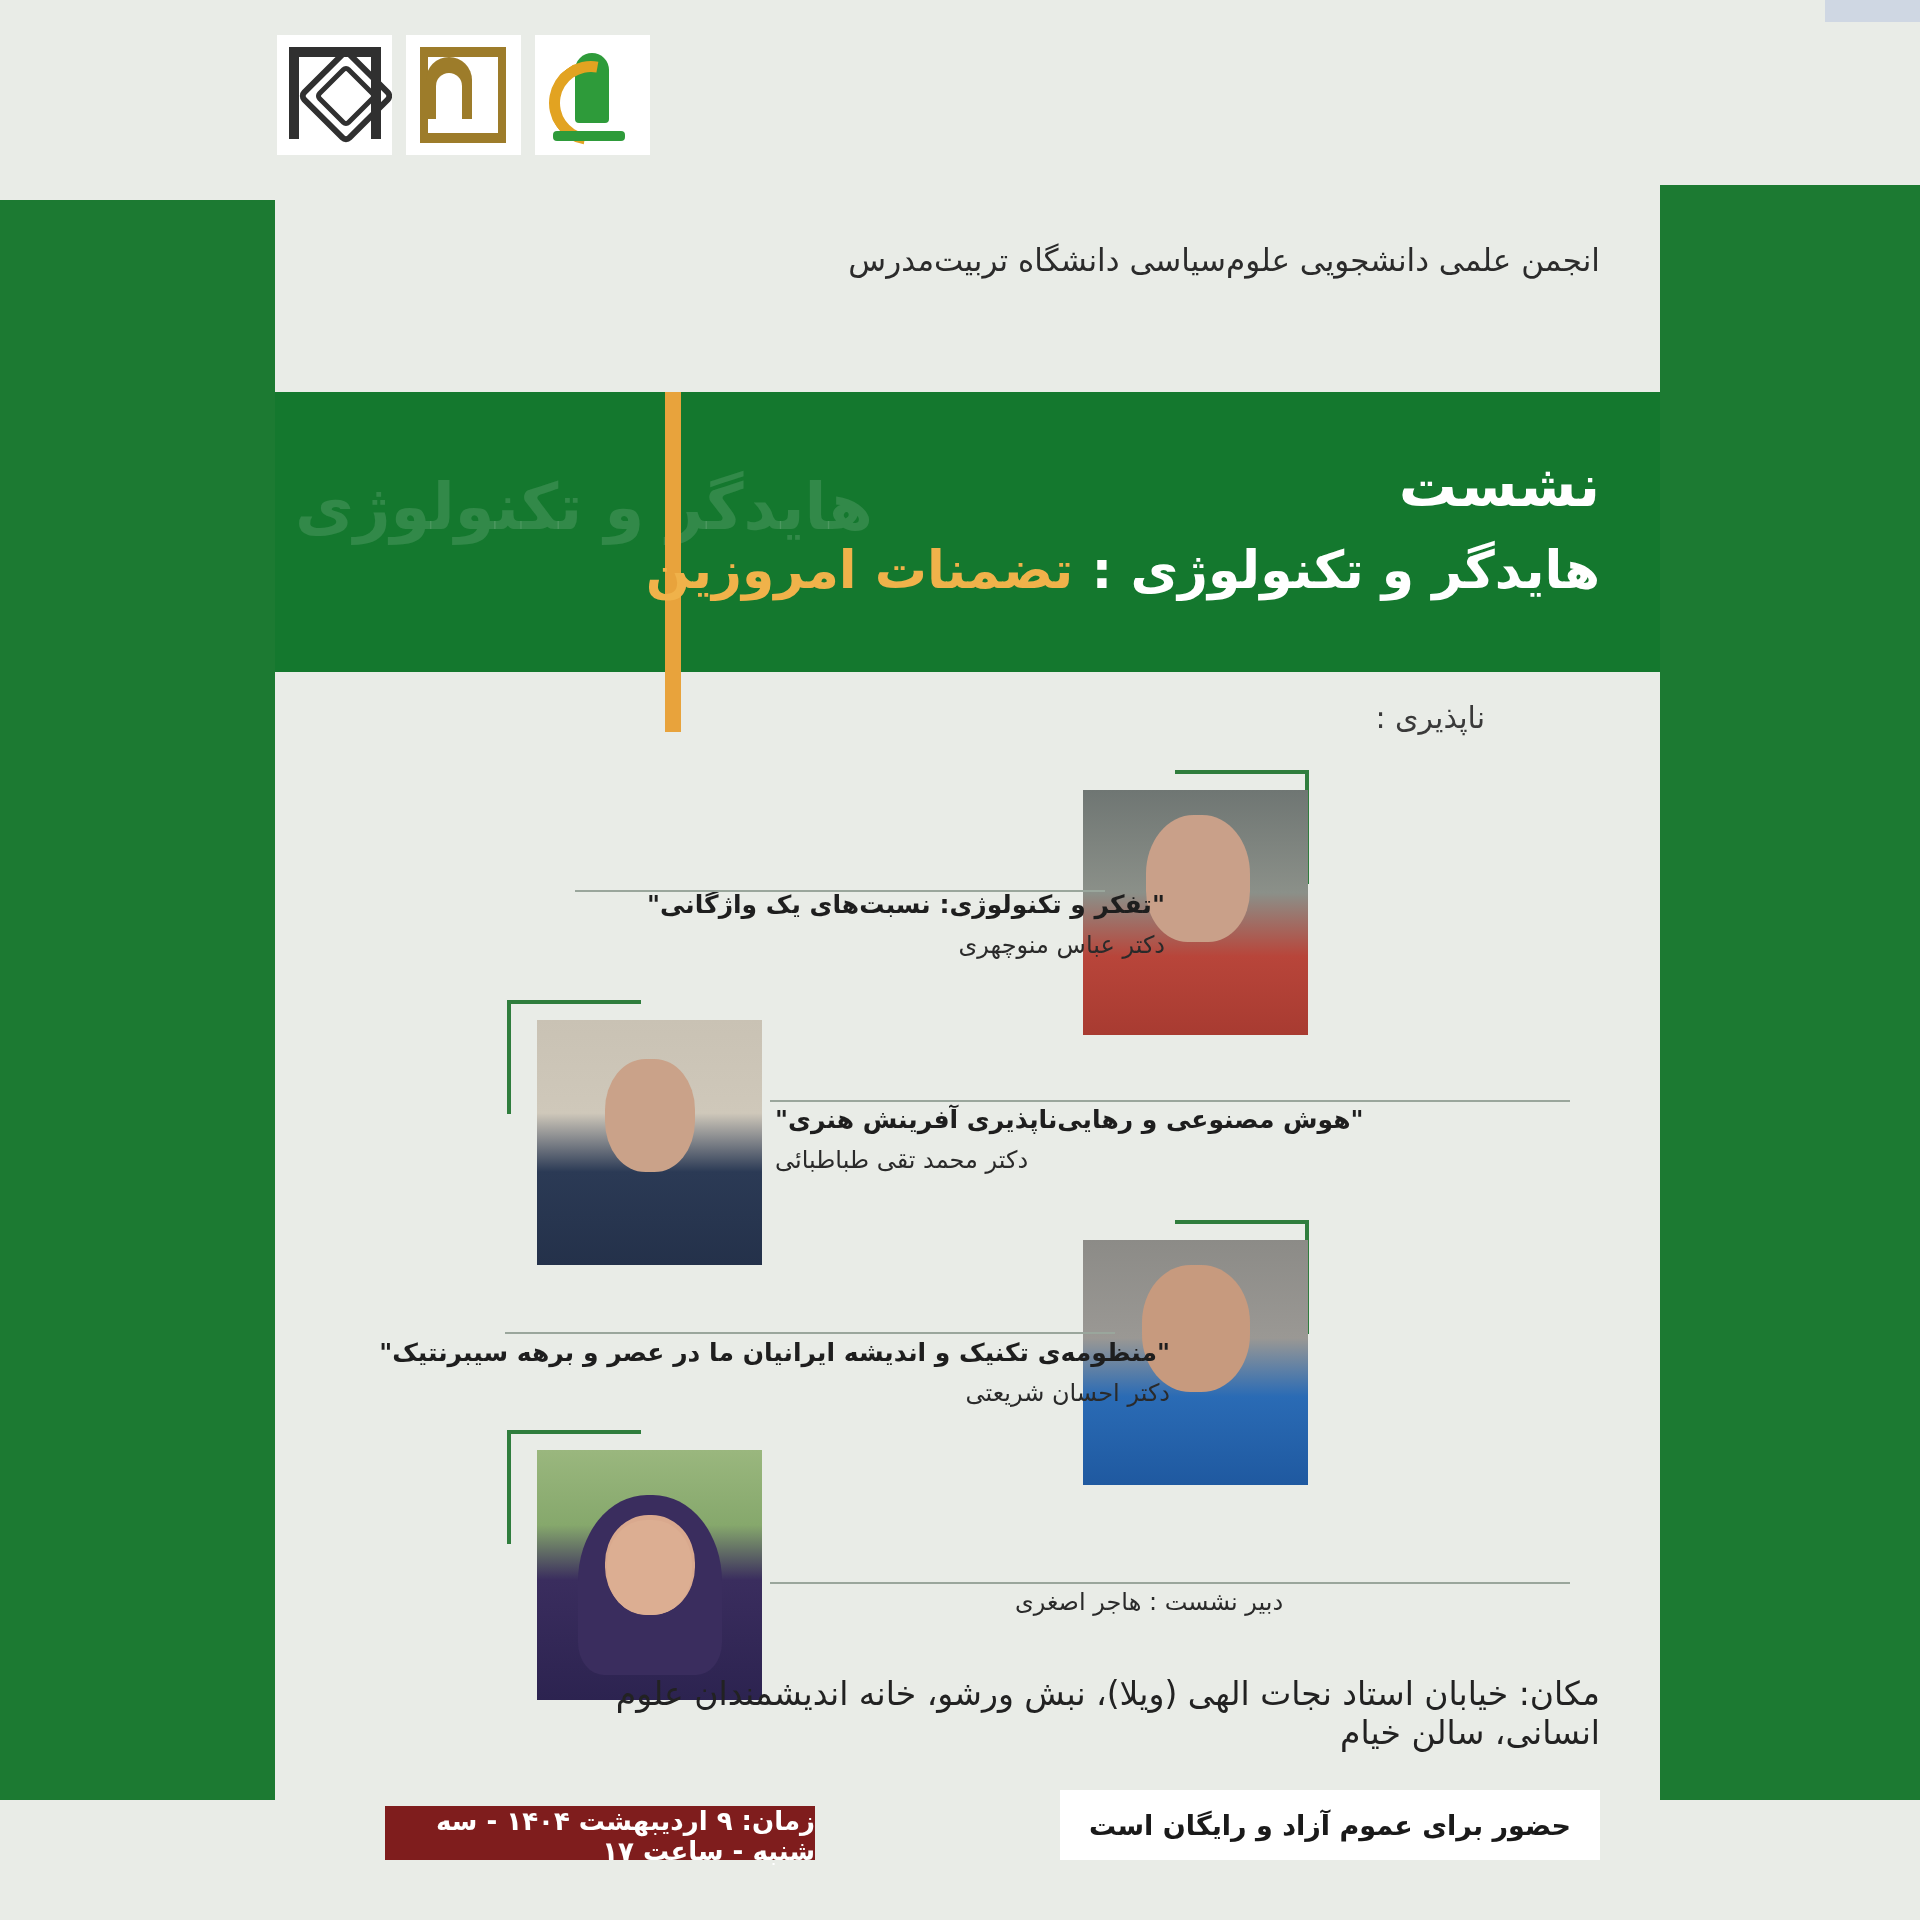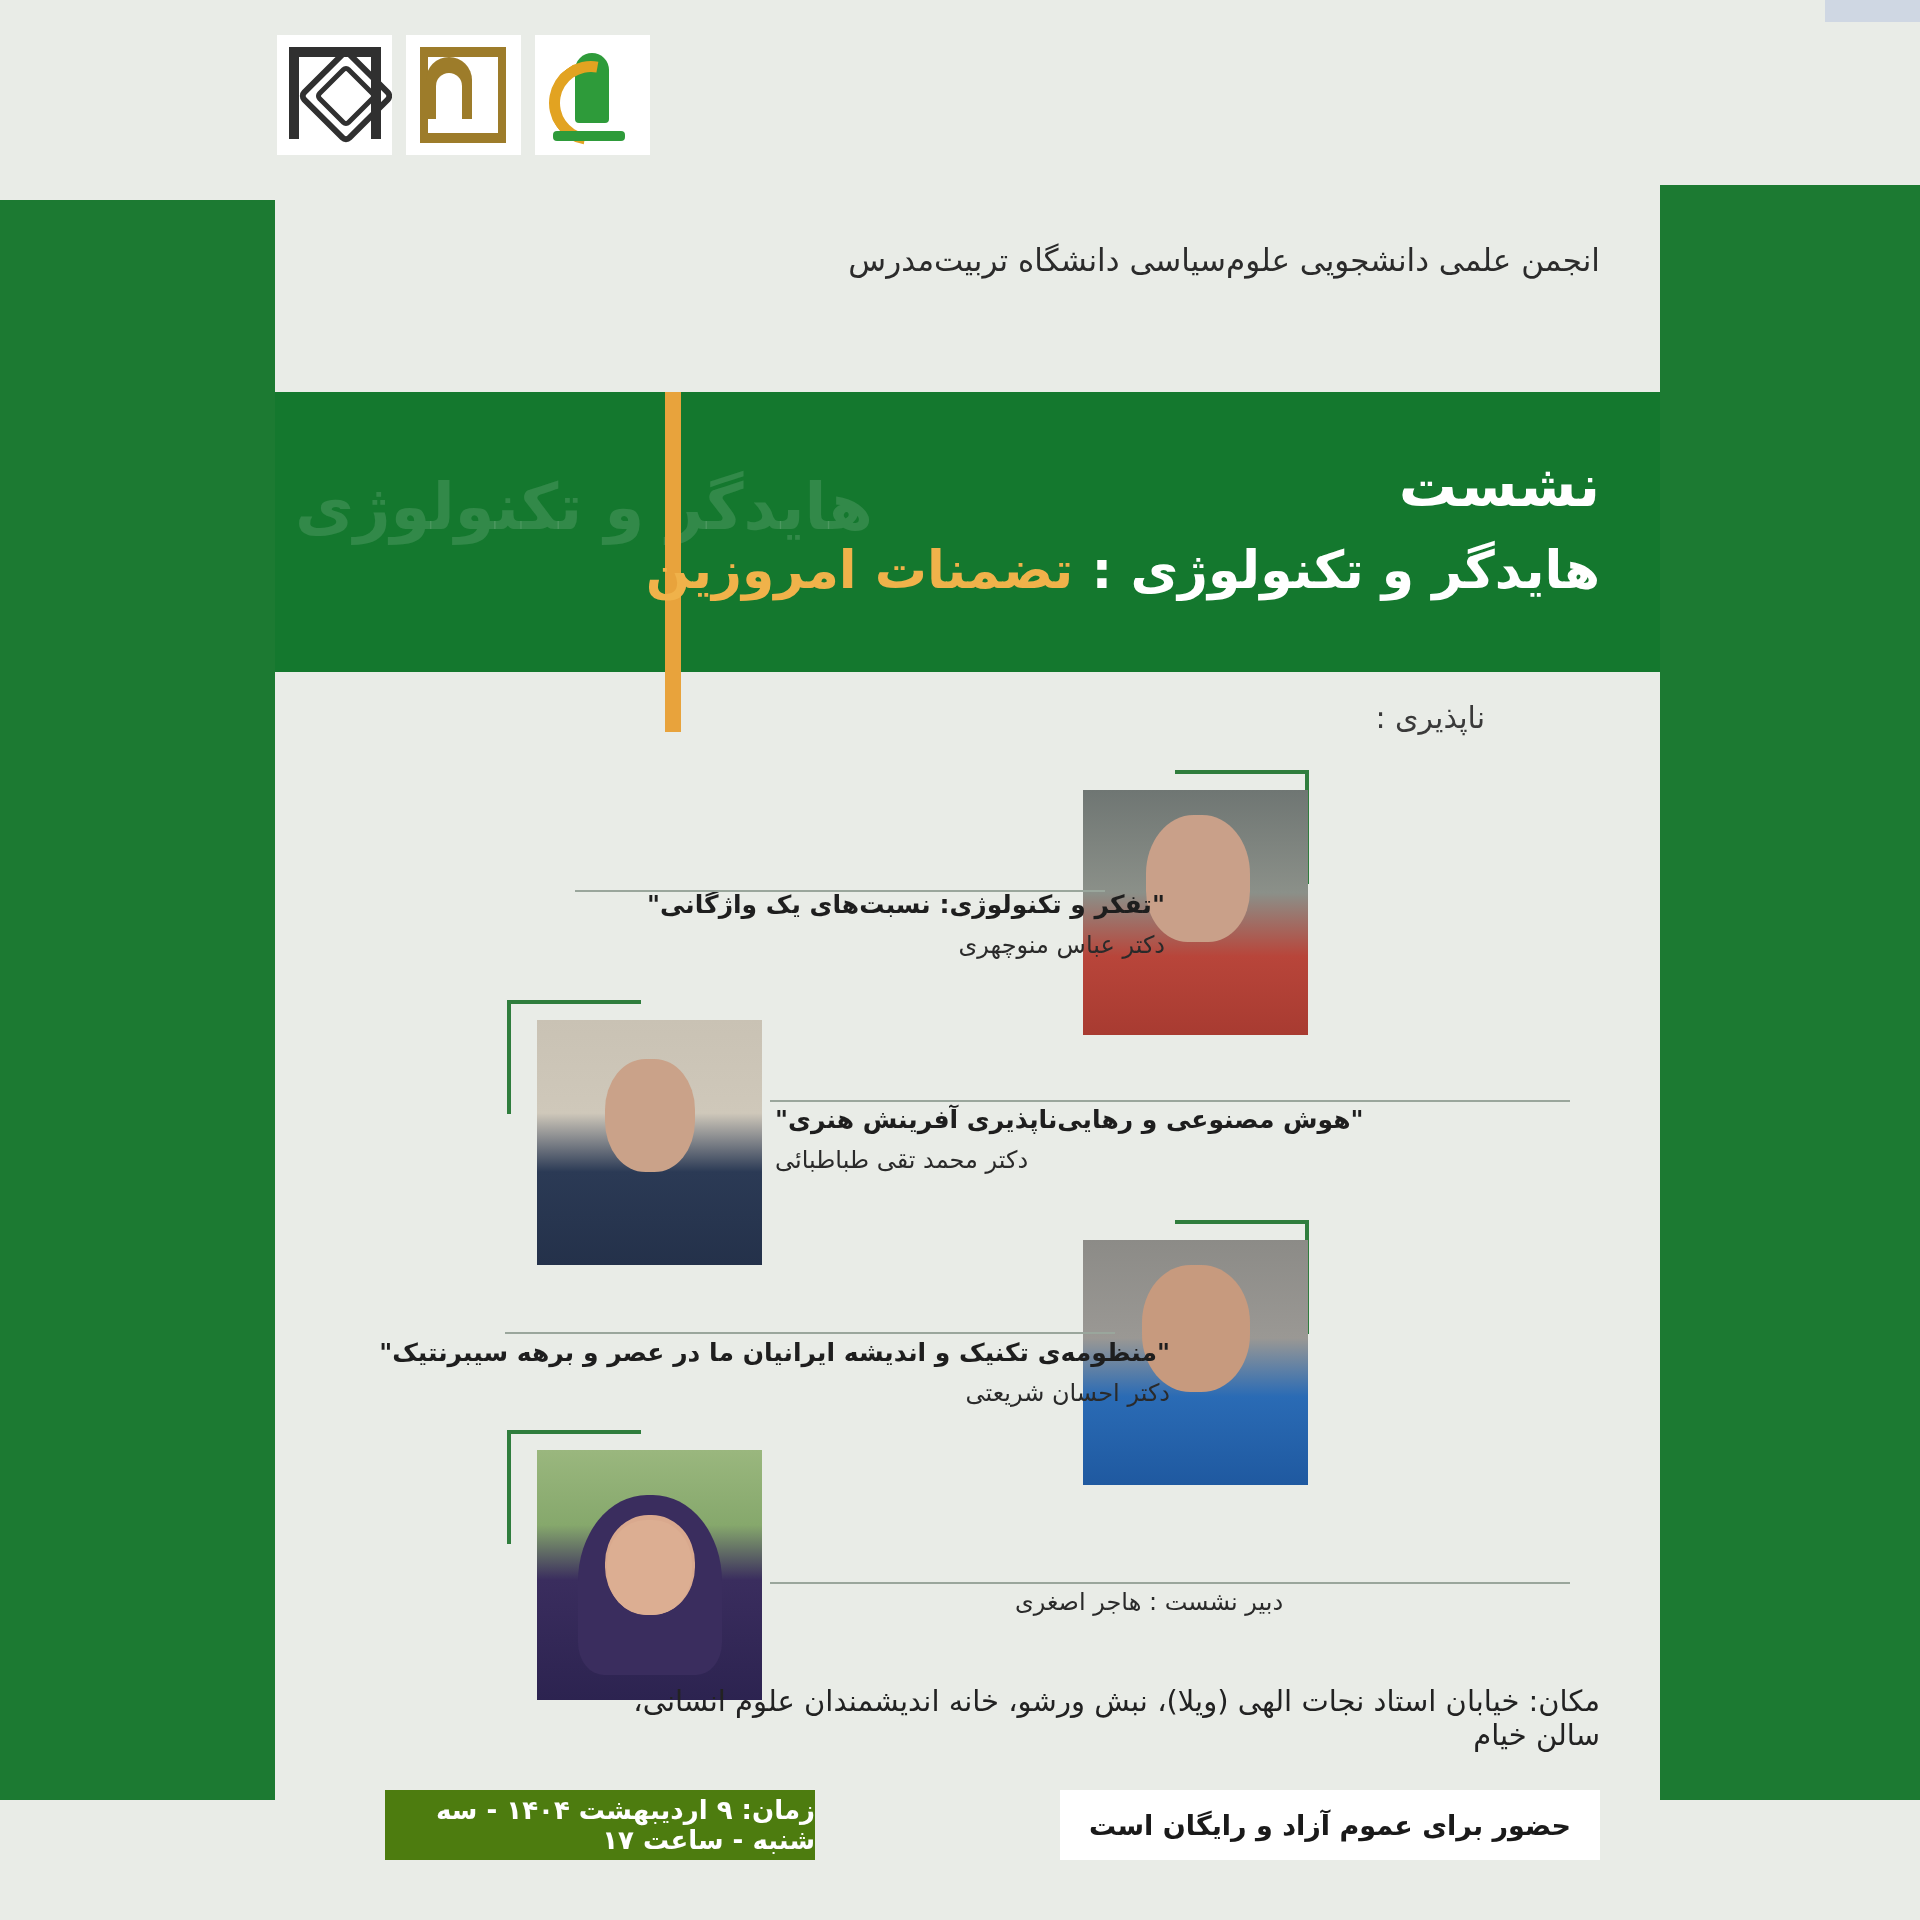--- a/index.html
+++ b/index.html
@@ -76,24 +76,24 @@
   .p2{background:linear-gradient(180deg,#c9c2b4 0%,#cfc8ba 38%,#2b3a55 62%,#24314a 100%);}
   .p2:after{content:"";position:absolute;left:30%;top:16%;width:40%;height:46%;background:#caa289;border-radius:45%;}
   .p3{background:linear-gradient(180deg,#8c8b87 0%,#9a9894 40%,#2a6bb5 64%,#1f59a0 100%);}
   .p3:after{content:"";position:absolute;left:26%;top:10%;width:48%;height:52%;background:#c79a7e;border-radius:45%;}
   .p4{background:linear-gradient(180deg,#9ab77e 0%,#86a86c 30%,#3a2d5e 52%,#2c2350 100%);}
   .p4:after{content:"";position:absolute;left:30%;top:26%;width:40%;height:40%;background:#d9a98e;border-radius:48%;}
   .p4 .scarf{position:absolute;left:18%;top:18%;width:64%;height:72%;background:#3a2d5e;border-radius:48% 48% 18% 18%;}
   .p4 .face{position:absolute;left:31%;top:28%;width:38%;height:38%;background:#dcae92;border-radius:46%;z-index:2;}
 
   
-  .venue{position:absolute;bottom:168px;right:60px;left:300px;text-align:right;direction:rtl;font-size:29px;color:#222;}
+  .venue{position:absolute;bottom:168px;right:60px;left:300px;text-align:right;direction:rtl;font-size:33px;color:#222;}
   .footer-white{position:absolute;bottom:60px;right:60px;width:540px;height:70px;background:#ffffff;display:flex;align-items:center;justify-content:center;}
   .footer-white span{font-size:27px;font-weight:bold;color:#1a1a1a;direction:rtl;}
-  .footer-green{position:absolute;bottom:60px;left:110px;width:430px;height:70px;background:#4d7c0f;display:flex;align-items:center;justify-content:center;}
+  .footer-green{position:absolute;bottom:60px;left:110px;width:430px;height:54px;background:#7f1d1d;display:flex;justify-content:center;}
   .footer-green span{font-size:26px;font-weight:bold;color:#ffffff;direction:rtl;}
 </style>
 </head>
 <body>
 
 <div class="bg-root">
   <div class="band-left"></div>
   <div class="band-left-top"></div>
   <div class="band-bottom-left"></div>
   <div class="band-right"></div>

